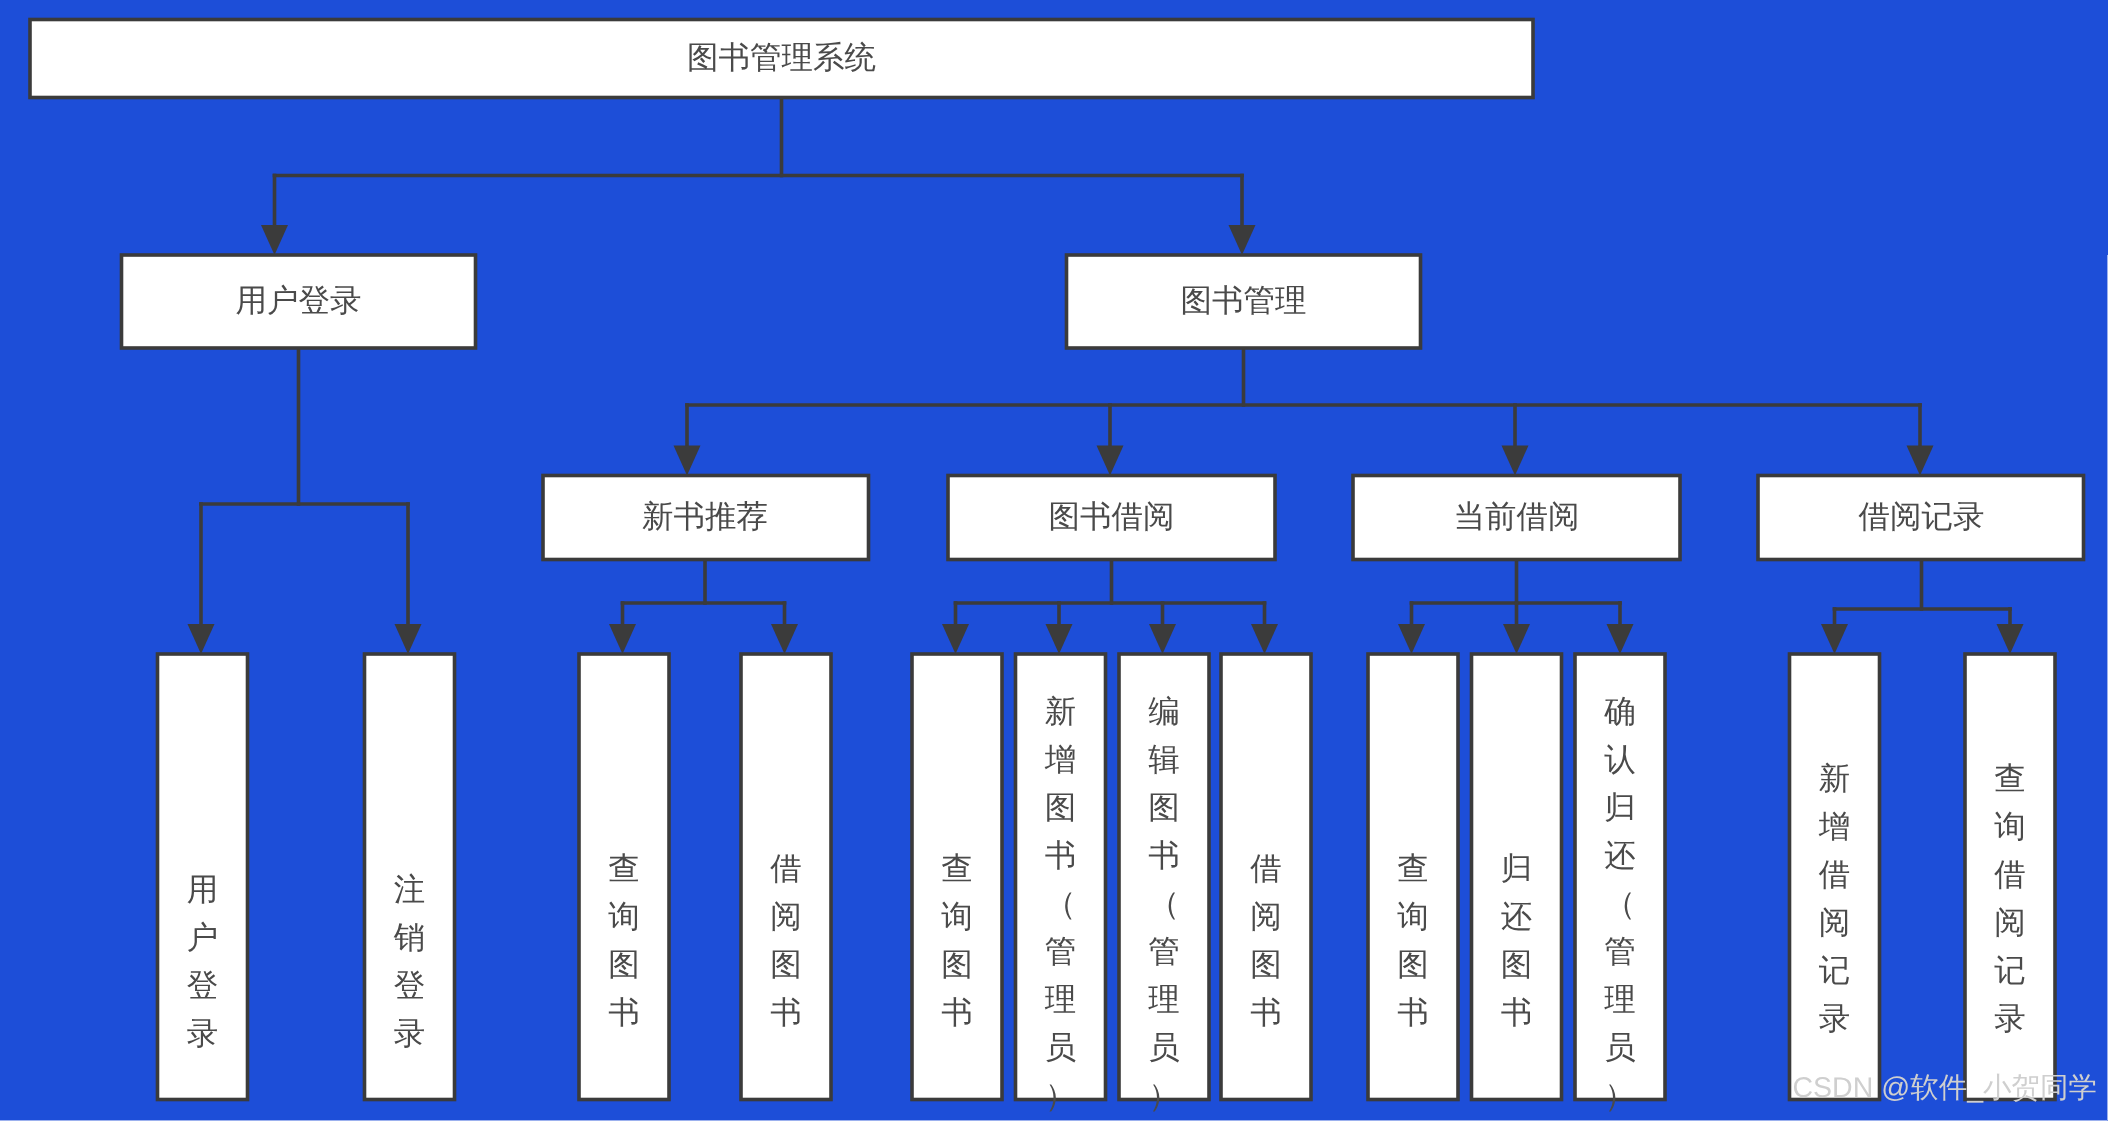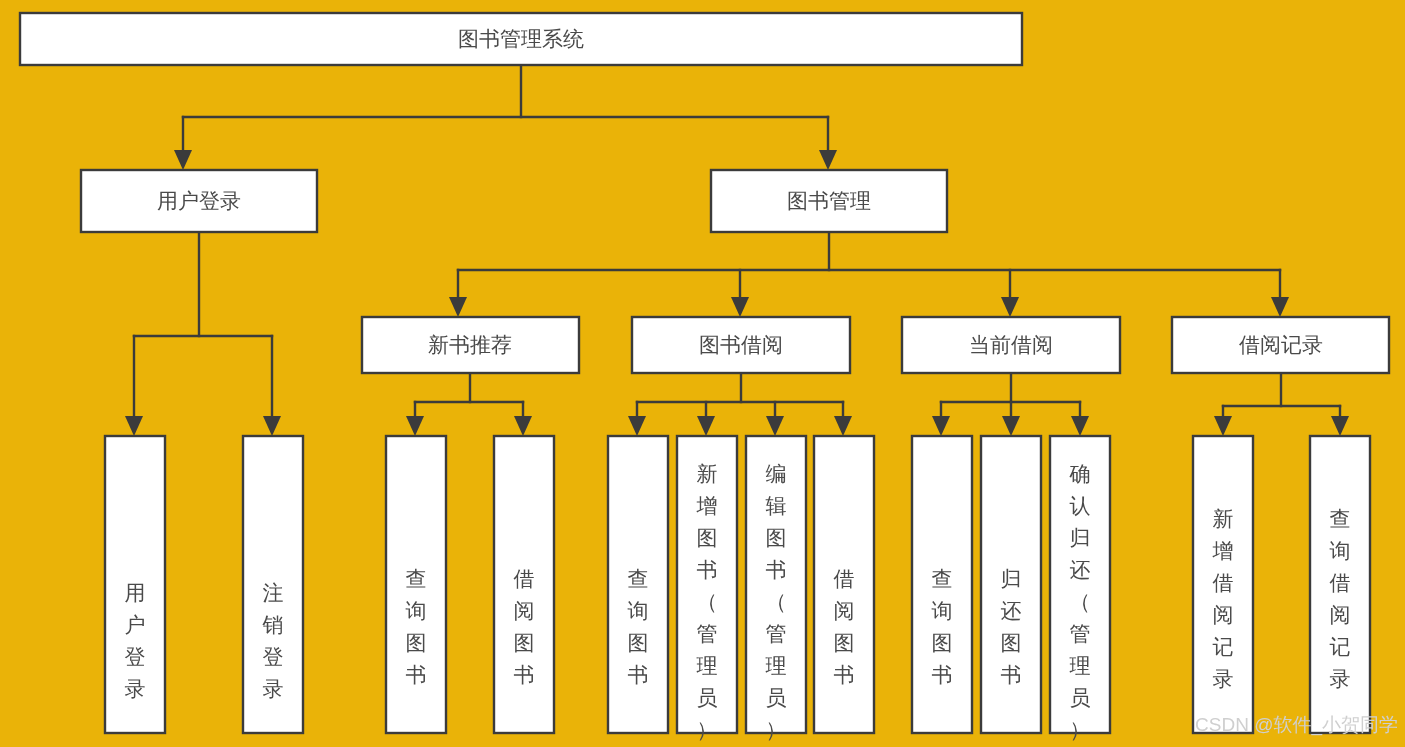--- a/index.html
+++ b/index.html
@@ -8,21 +8,21 @@
     padding: 0;
     background: #ffffff;
   }
   body {
     font-family: "Liberation Sans", "DejaVu Sans", sans-serif;
   }
   #diagram-root {
     position: relative;
     width: 1405px;
     height: 747px;
-    background: #eab308;
+    background: #1d4ed8;
     overflow: hidden;
   }
   svg.diagram-canvas {
     position: absolute;
     left: 0;
     top: 0;
     width: 1405px;
     height: 747px;
     display: block;
   }

